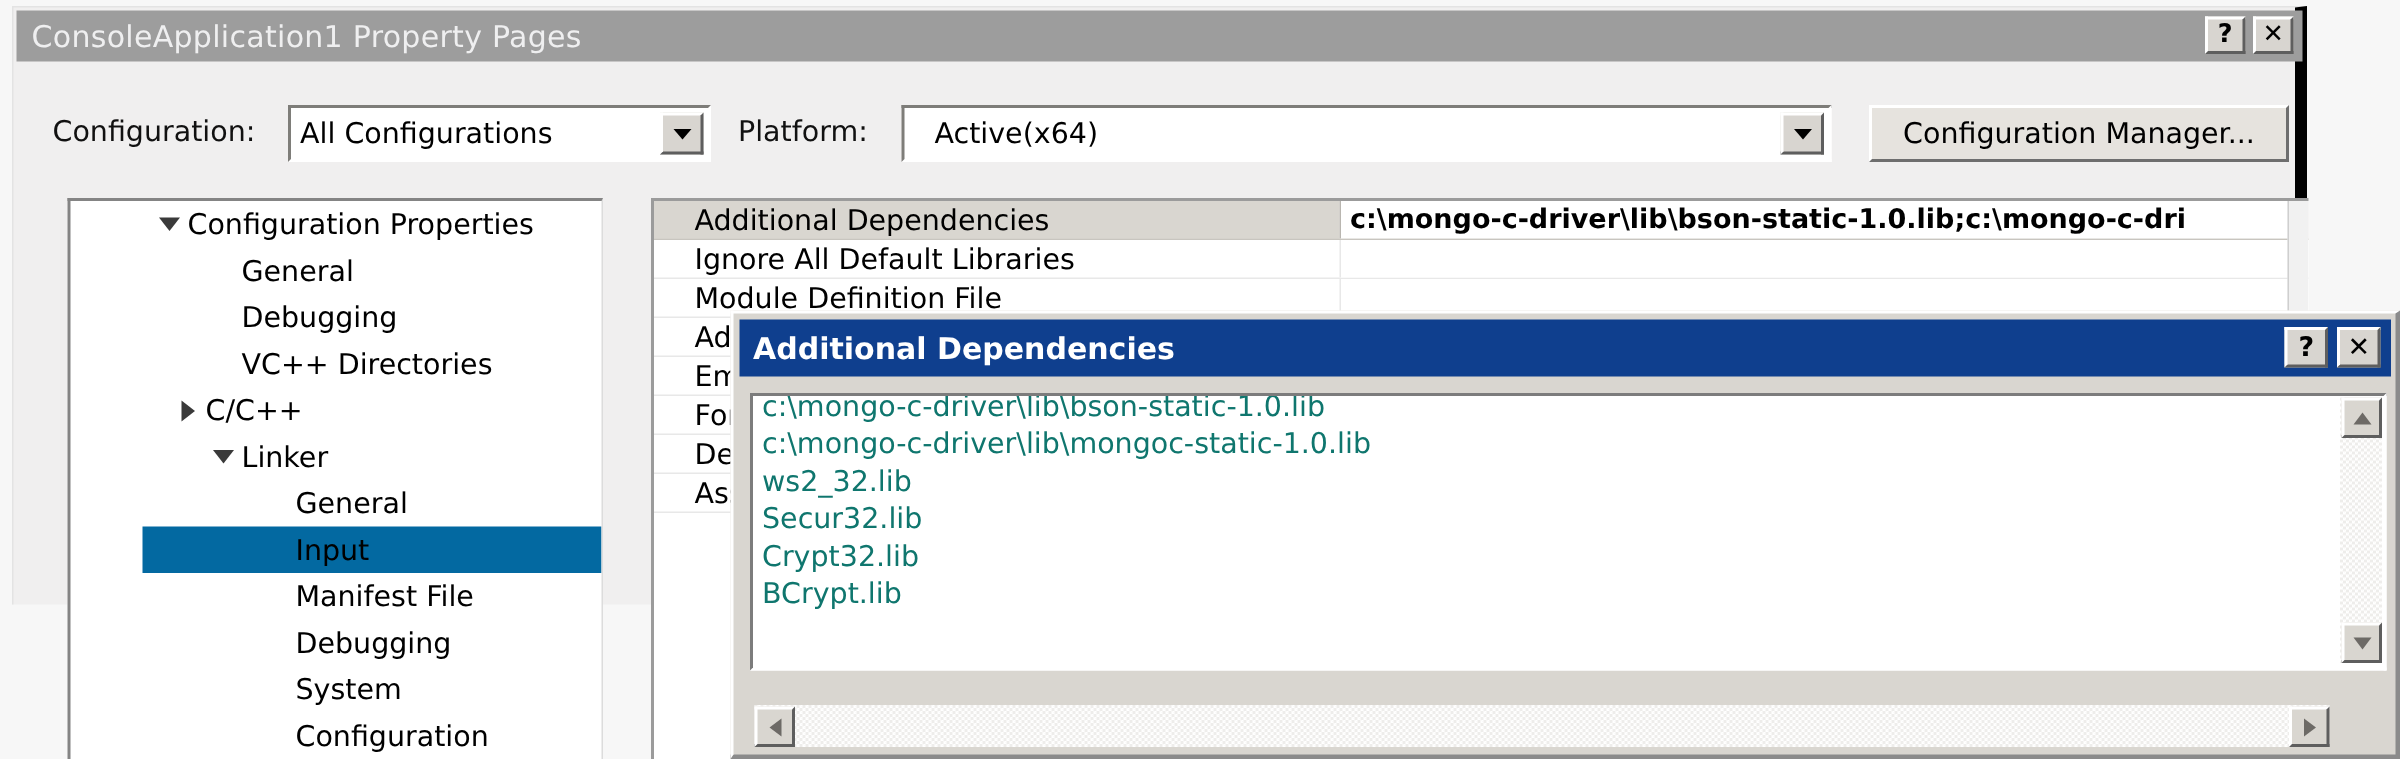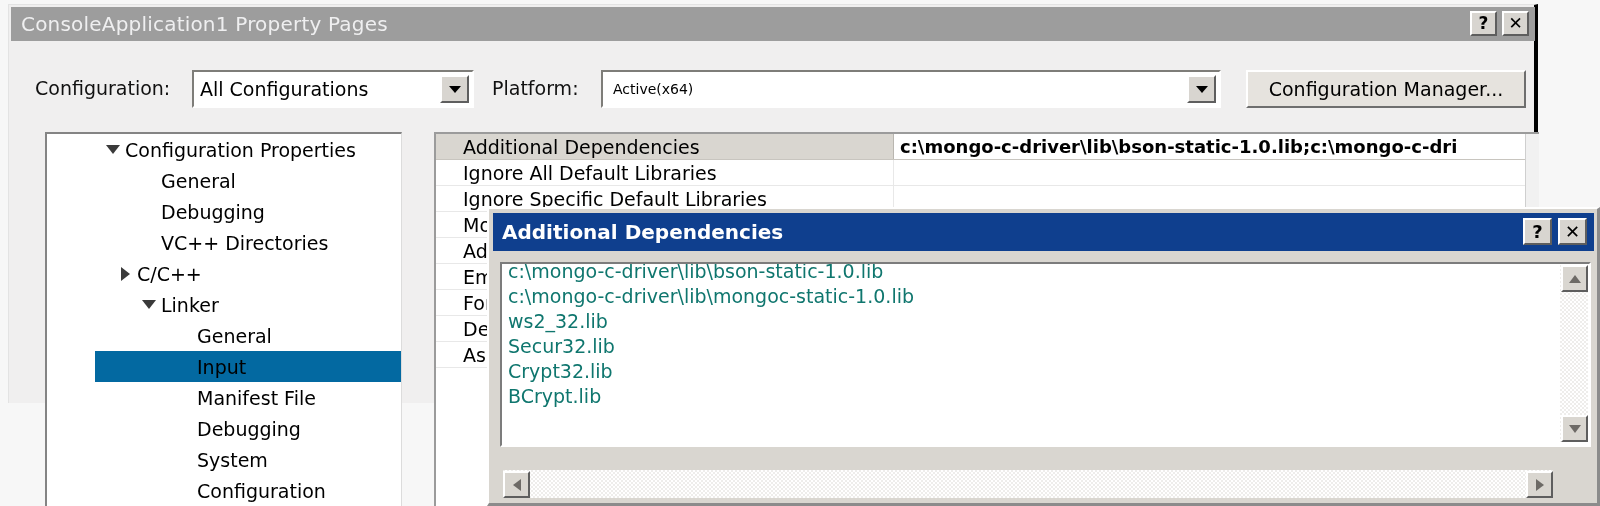--- a/index.html
+++ b/index.html
@@ -12,21 +12,21 @@
   }
 
   
   #propwin {
     position: absolute;
     left: 8px; top: 4px;
     width: 1530px; height: 399px;
     background: #f0efef;
     border-left: 1px solid #e3e3e3;
     border-top: 1px solid #e3e3e3;
-    border-right: 4px solid #000000;
+    border-right: 8px solid #000000;
   }
 
   #titlebar {
     position: absolute;
     left: 2px; top: 2px;
     width: 1524px; height: 34px;
     background: #9d9d9d;
     display: flex; align-items: center;
   }
   #title-text {
@@ -89,21 +89,21 @@
   #plat-combo {
     position: absolute; left: 592px; top: 5px;
     width: 620px; height: 38px;
     background: #ffffff;
     border-top: 2px solid #7e7d79;
     border-left: 2px solid #7e7d79;
     border-right: 2px solid #ffffff;
     border-bottom: 2px solid #ffffff;
     display: flex; align-items: center;
   }
-  #plat-combo-text { font-size: 14px; padding-left: 10px; color: #000; }
+  #plat-combo-text { font-size: 19px; padding-left: 20px; color: #000; }
 
   #cfgmgr-btn {
     position: absolute; left: 1237px; top: 5px;
     width: 280px; height: 38px;
     background: #e6e3de;
     border-top: 2px solid #ffffff;
     border-left: 2px solid #ffffff;
     border-right: 2px solid #6e6e6e;
     border-bottom: 2px solid #6e6e6e;
     display: flex; align-items: center; justify-content: center;
@@ -361,24 +361,20 @@
     <div id="grid-rows">
         <div class="prow first">
           <div class="pname">Additional Dependencies</div>
           <div class="pval">c:\mongo-c-driver\lib\bson-static-1.0.lib;c:\mongo-c-dri</div>
         </div>
         <div class="prow">
           <div class="pname">Ignore All Default Libraries</div>
           <div class="pval"></div>
         </div>
         <div class="prow">
-          <div class="pname">Ignore Specific Default Libraries</div>
-          <div class="pval"></div>
-        </div>
-        <div class="prow">
           <div class="pname">Module Definition File</div>
           <div class="pval"></div>
         </div>
         <div class="prow">
           <div class="pname">Add Module to Assembly</div>
           <div class="pval"></div>
         </div>
         <div class="prow">
           <div class="pname">Embed Managed Resource File</div>
           <div class="pval"></div>

